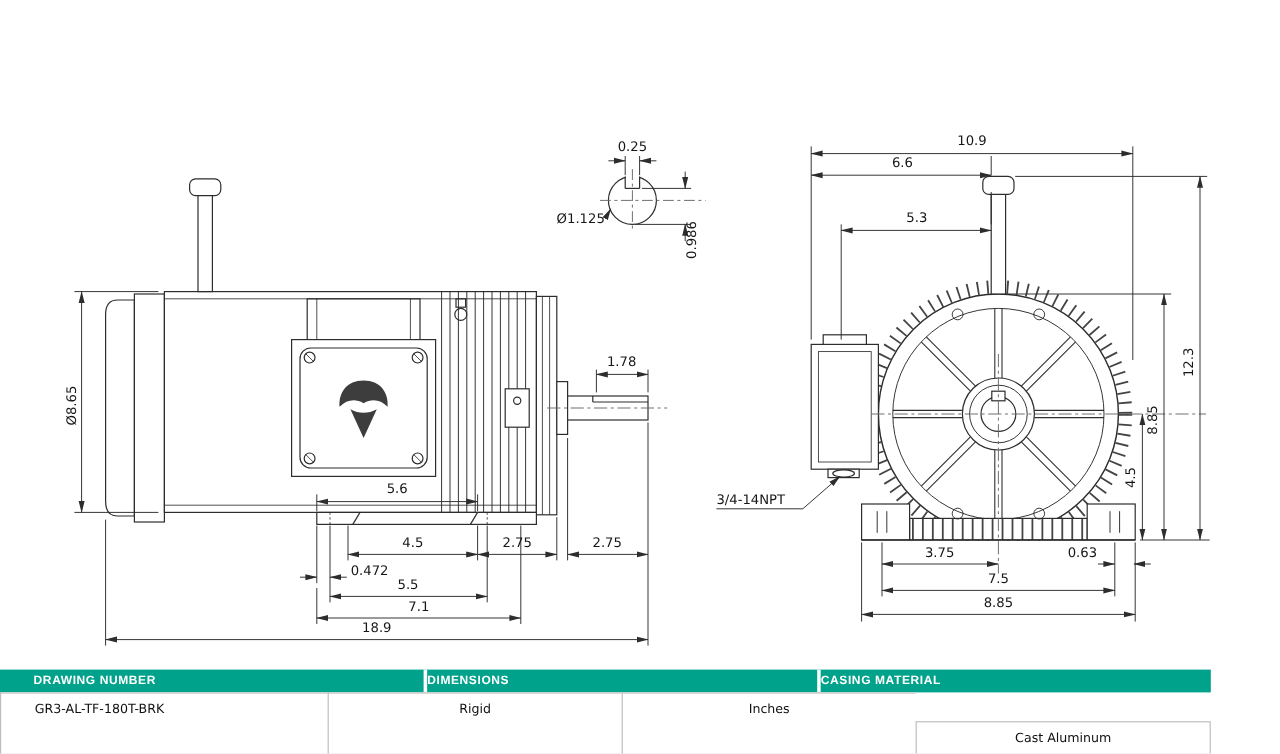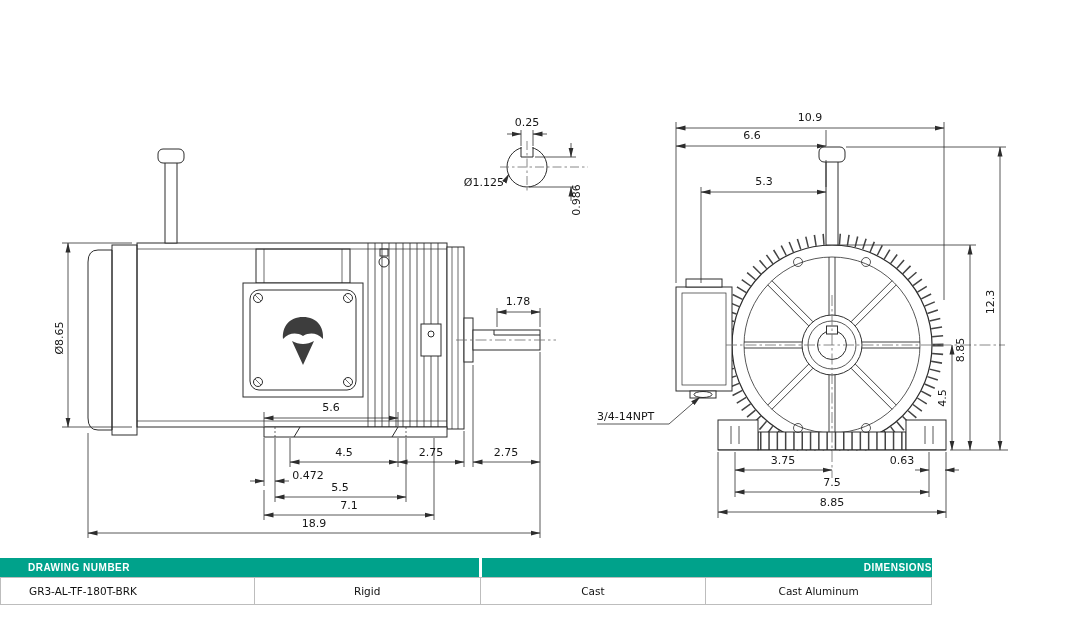--- a/index.html
+++ b/index.html
@@ -1,40 +1,40 @@
 <!DOCTYPE html>
 <html style="--accent: #00a28b;"><head>
 <meta charset="utf-8">
 <style>
   html,body { margin:0; padding:0; background:#fff; }
   body { width:1067px; height:628px; overflow:hidden; font-family:"Liberation Sans",sans-serif; }
   #drawing { width:1067px; height:558px; }
   svg { display:block; }
   .dt { font:11px "DejaVu Sans",sans-serif; fill:#161616; }
 
-  .spec-table { width:932px; }
+  .spec-table { width:1009px; }
   .thead { display:flex; }
   .th {
     flex:1; box-sizing:border-box;
     background:var(--accent,#00a28b); color:#fff;
     font:bold 10px "Liberation Sans",sans-serif;
     letter-spacing:.5px; text-transform:uppercase;
-    padding:4px 0 4px 0; text-align:right;
+    padding:4px 0 4px 0; text-align:left;
     border-right:3px solid #fff;
   }
   .th:last-child { border-right:none; }
   .th.c0 { text-align:left; padding-left:28px; }
   .tbody { display:flex; }
   .td {
     flex:1; box-sizing:border-box;
     font:10.5px "DejaVu Sans",sans-serif; color:#111;
     border:1px solid #bdbdbd; border-right:none;
     padding:7px 0; text-align:center; background:#fff;
   }
-  .td:last-child { border-right:1px solid #bdbdbd; }
+  .td:last-child { border-right:1px solid #bdbdbd;margin-top:24px; }
   .td.c0 { text-align:left; padding-left:28px; }
 </style>
 </head>
 <body>
 
 <div id="drawing">
 <svg width="1067" height="558" viewBox="0 0 1067 558" xmlns="http://www.w3.org/2000/svg">
   <defs>
     <marker id="aE" viewBox="0 0 10 6" markerWidth="10" markerHeight="6" refX="9.5" refY="3" orient="auto" markerUnits="userSpaceOnUse">
       <path d="M0,0.5 L10,3 L0,5.5 Z" fill="#2d2d2d"></path>
@@ -318,20 +318,21 @@
     <text class="dt" x="832" y="486" text-anchor="middle">7.5</text>
     <text class="dt" x="832" y="506" text-anchor="middle">8.85</text>
   </g>
 </svg>
 </div>
 
 <div class="spec-table">
   <div class="thead">
     <div class="th c0">DRAWING NUMBER</div>
     <div class="th">DIMENSIONS</div>
+    <div class="th">CASING MATERIAL</div>
   </div>
   <div class="tbody">
     <div class="td c0">GR3-AL-TF-180T-BRK</div>
     <div class="td">Rigid</div>
-    <div class="td">Cast</div>
+    <div class="td">Inches</div>
     <div class="td">Cast Aluminum</div>
   </div>
 </div>
 
 </body></html>

